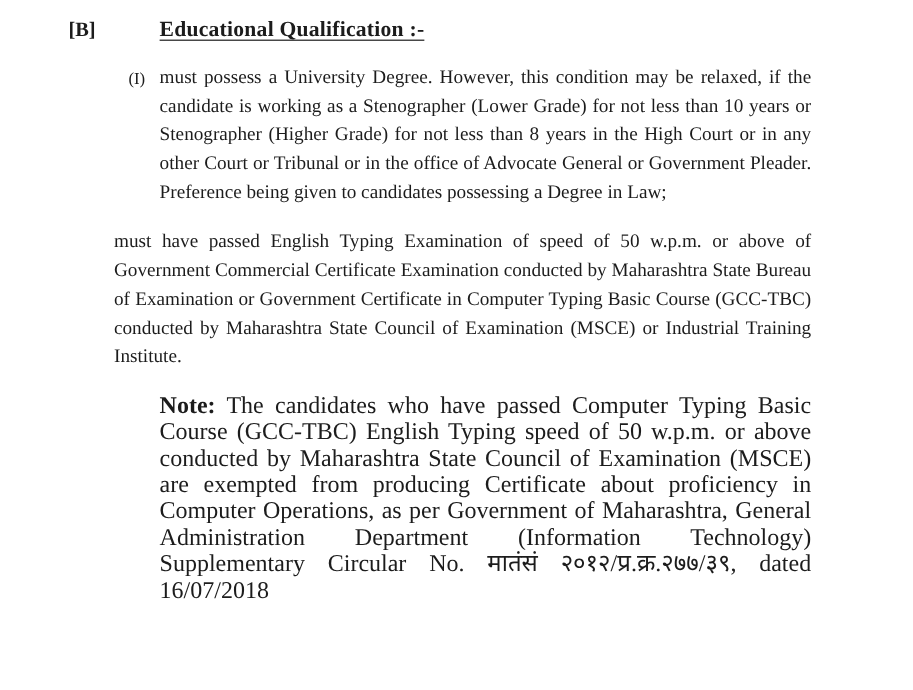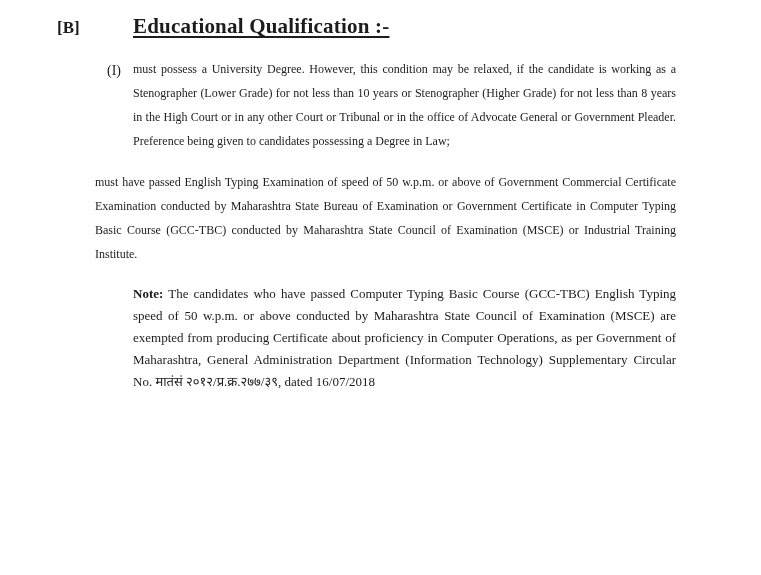--- a/index.html
+++ b/index.html
@@ -25,21 +25,21 @@
     margin-bottom: 18px;
   }
   .section-label {
     width: 76px;
     font-weight: bold;
     font-size: 17px;
     flex: 0 0 76px;
   }
   .heading {
     font-weight: bold;
-    font-size: 21px;
+    font-size: 18px;
     text-decoration: underline;
     text-underline-offset: 3px;
     letter-spacing: 0.2px;
   }
   .content {
     margin-left: 95px;
     margin-right: 85px;
   }
   .item {
     display: flex;
@@ -48,27 +48,27 @@
   .item-marker {
     flex: 0 0 38px;
     width: 38px;
     text-align: center;
     font-size: 14px;
     line-height: 24px;
     padding-top: 2px;
   }
   .item-text {
     flex: 1;
-    font-size: 12px;
+    font-size: 16px;
     line-height: 24px;
     text-align: justify;
   }
   .note {
     margin-left: 38px;
-    font-size: 13px;
+    font-size: 20px;
     line-height: 22px;
     text-align: justify;
     margin-top: 14px;
   }
   .note-label { font-weight: bold; }
 </style>
 </head>
 <body>
 
 <div class="page">

